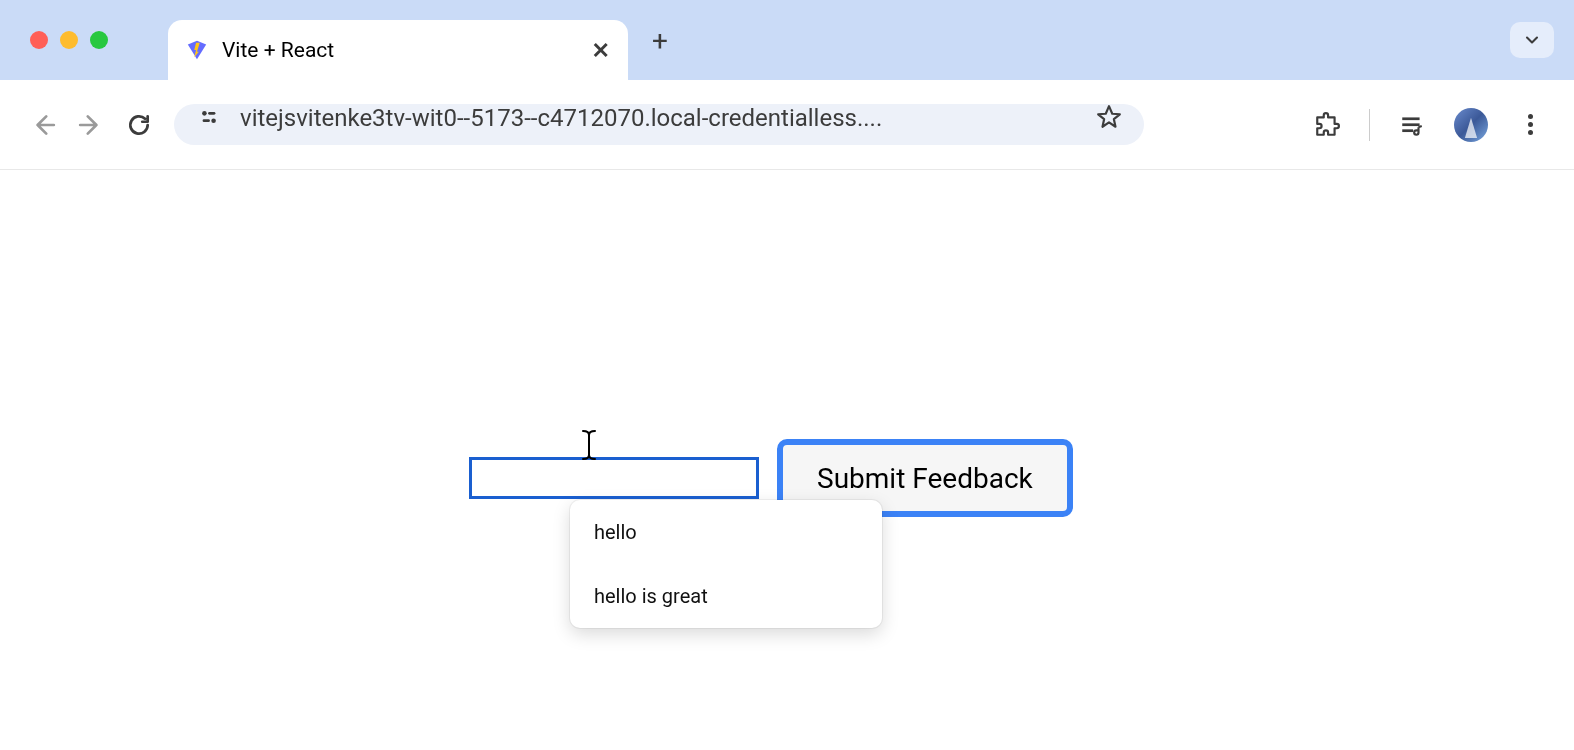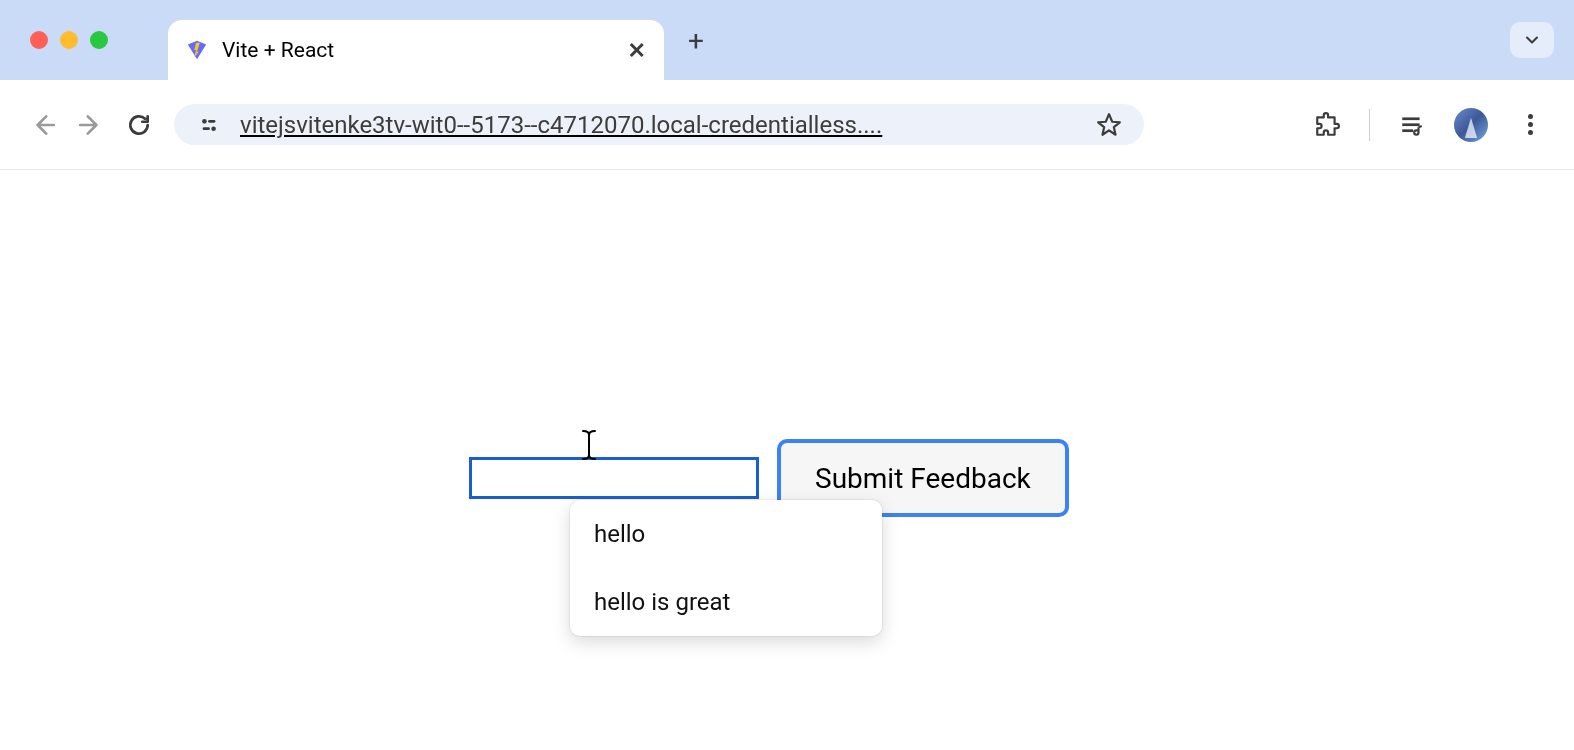--- a/index.html
+++ b/index.html
@@ -34,21 +34,21 @@
     .tl-green { background: #28c840; }
     .tab {
       background: #fff;
       height: 60px;
       border-radius: 14px 14px 0 0;
       display: flex;
       align-items: center;
       padding: 0 18px;
       position: relative;
       top: 10px;
-      width: 496px;
+      width: 460px;
       gap: 14px;
     }
     .tab-favicon {
       width: 22px;
       height: 22px;
       display: flex;
       align-items: center;
       justify-content: center;
     }
     .tab-title {
@@ -98,24 +98,23 @@
       justify-content: center;
       cursor: pointer;
     }
     .addr-bar {
       flex: 1;
       max-width: 970px;
       background: #edf1f9;
       height: 41px;
       border-radius: 30px;
       display: flex;
-      align-items: center;
+      align-items: flex-start;
       padding: 0 22px;
       gap: 18px;
-      text-decoration: underline;
     }
     .site-settings {
       width: 26px;
       height: 26px;
       display: flex;
       align-items: center;
       justify-content: center;
     }
     .url-text {
       font-size: 24px;
@@ -192,40 +191,40 @@
       height: 42px;
       border: 3px solid #1a5fd0;
       background: #fff;
       font-size: 20px;
       padding: 0 8px;
       outline: none;
     }
     .submit-btn {
       height: 78px;
       background: #f6f6f6;
-      border: 4px solid #3b82f6;
+      border: 6px solid #3b82f6;
       border-radius: 10px;
       font-size: 28px;
       padding: 0 34px;
       cursor: pointer;
       font-family: inherit;
       margin-left: 18px;
     }
     .dropdown {
       position: absolute;
       top: 330px;
       left: 570px;
       width: 312px;
       background: #fff;
       border-radius: 10px;
       box-shadow: 0 6px 18px rgba(0,0,0,0.15), 0 0 0 1px rgba(0,0,0,0.05);
       overflow: hidden;
     }
     .dropdown-item {
-      font-size: 24px;
+      font-size: 20px;
       padding: 20px 24px;
       cursor: pointer;
       color: #111;
     }
     .text-cursor {
       position: absolute;
       top: 259px;
       left: 580px;
       pointer-events: none;
       z-index: 10;

